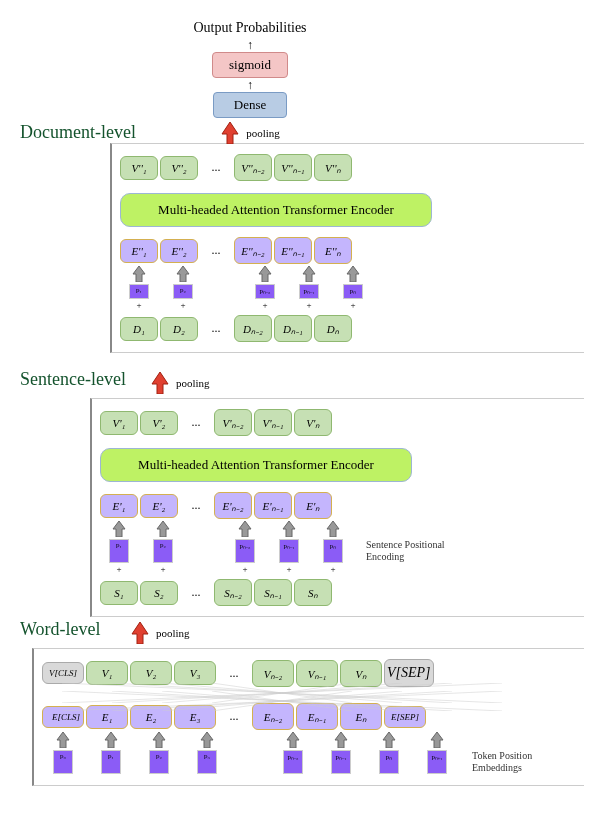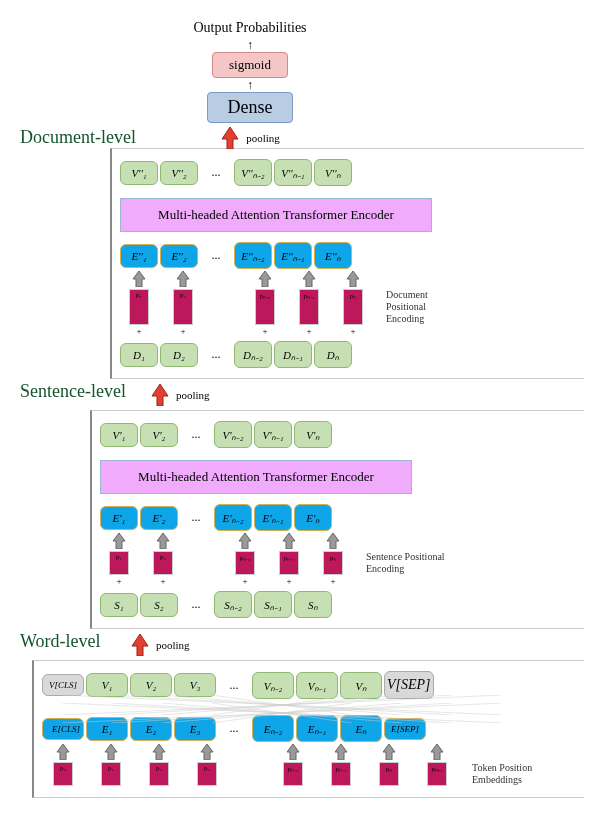--- a/index.html
+++ b/index.html
@@ -35,21 +35,21 @@
   border-radius: 4px;
   padding: 4px 16px;
   font-size: 13px;
   margin: 2px 0;
 }
 .dense-box {
   background: #b8cce4;
   border: 1px solid #7a9bc4;
   border-radius: 4px;
   padding: 4px 20px;
-  font-size: 18px;
+  font-size: 13px;
   margin: 2px 0;
 }
 .red-arrow {
   display: inline-block;
 }
 .red-arrow svg {
   display: block;
 }
 .pooling-label {
   font-size: 11px;
@@ -83,37 +83,37 @@
   font-family: 'Times New Roman', serif;
 }
 .cell-wide {
   min-width: 42px;
 }
 .green-cell {
   background: #c6e0b4;
   border: 1px solid #8fb870;
 }
 .orange-cell {
-  background: #0ea5e9;
+  background: #c4b5fd;
   border: 1px solid #d4b050;
 }
 .gray-cell {
   background: #d9d9d9;
   border: 1px solid #aaa;
 }
 .dots {
   font-size: 12px;
   min-width: 24px;
   text-align: center;
   padding: 0 4px;
 }
 .encoder-bar {
-  background: #f0abfc;
+  background: #bef264;
   border: 1px solid #9db6d4;
-  border-radius: 0;
+  border-radius: 10px;
   padding: 8px 10px;
   font-size: 13px;
   text-align: center;
   width: 370px;
 }
 .bert-bar {
   background: #dce6f1;
   border: 1px solid #9db6d4;
   border-radius: 6px;
   padding: 10px 0;
@@ -159,21 +159,21 @@
   width: 42px;
   display: flex;
   justify-content: center;
 }
 .pe-box {
   border: 1px solid #ccc;
   font-size: 7px;
   padding: 1px 2px;
   min-width: 14px;
   text-align: center;
-  background: #be185d;
+  background: #8b5cf6;
 }
 .plus-row {
   display: flex;
   gap: 6px;
   margin: 0;
 }
 .plus-cell {
   width: 38px;
   display: flex;
   justify-content: center;
@@ -281,41 +281,40 @@
       <div class="dots">&nbsp;</div>
       <div class="pe-cell">
           <div class="pe-box">pₙ₋₂</div>
         </div>
       <div class="pe-cell">
           <div class="pe-box">pₙ₋₁</div>
         </div>
       <div class="pe-cell">
           <div class="pe-box">pₙ</div>
         </div>
-      <div class="side-label" style="width:80px;">Document Positional Encoding</div>
     </div>
     <div class="plus-row">
         <div class="plus-cell">+</div>
         <div class="plus-cell">+</div>
         <div class="dots">&nbsp;</div>
         <div class="plus-cell">+</div>
         <div class="plus-cell">+</div>
         <div class="plus-cell">+</div>
       </div>
     <div class="row">
       <div class="cell green-cell">D₁</div>
       <div class="cell green-cell">D₂</div>
       <div class="dots">...</div>
       <div class="cell green-cell">Dₙ₋₂</div>
       <div class="cell green-cell">Dₙ₋₁</div>
       <div class="cell green-cell">Dₙ</div>
     </div>
   </div>
 
-  <div class="level-label" style="margin-top:2px;font-family:Liberation Serif, serif;">Sentence-level</div>
+  <div class="level-label" style="margin-top:16px;font-family:Liberation Serif, serif;">Sentence-level</div>
   <div class="pooling-row" style="margin-left:130px;margin-top:-18px;">
     <span class="red-arrow">
         <svg width="20" height="22">
           <polygon points="10,0 18,12 13,12 13,22 7,22 7,12 2,12" fill="#e04030" stroke="#a02010"></polygon>
         </svg>
       </span>
     <span class="pooling-label">pooling</span>
   </div>
   <div class="level-block" style="margin-left:70px;">
     <div class="row">

